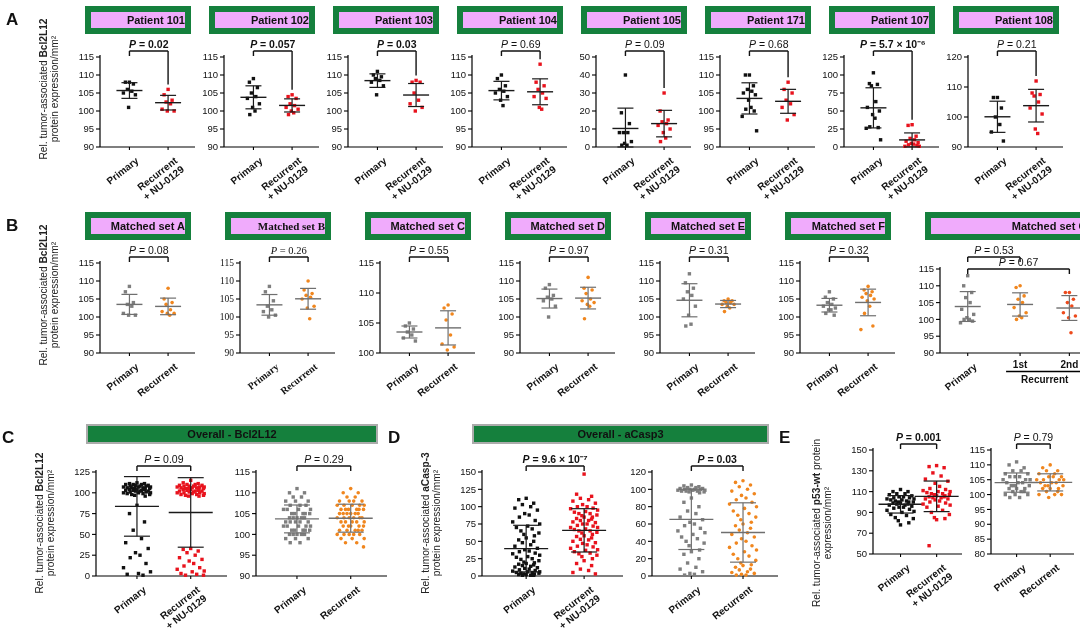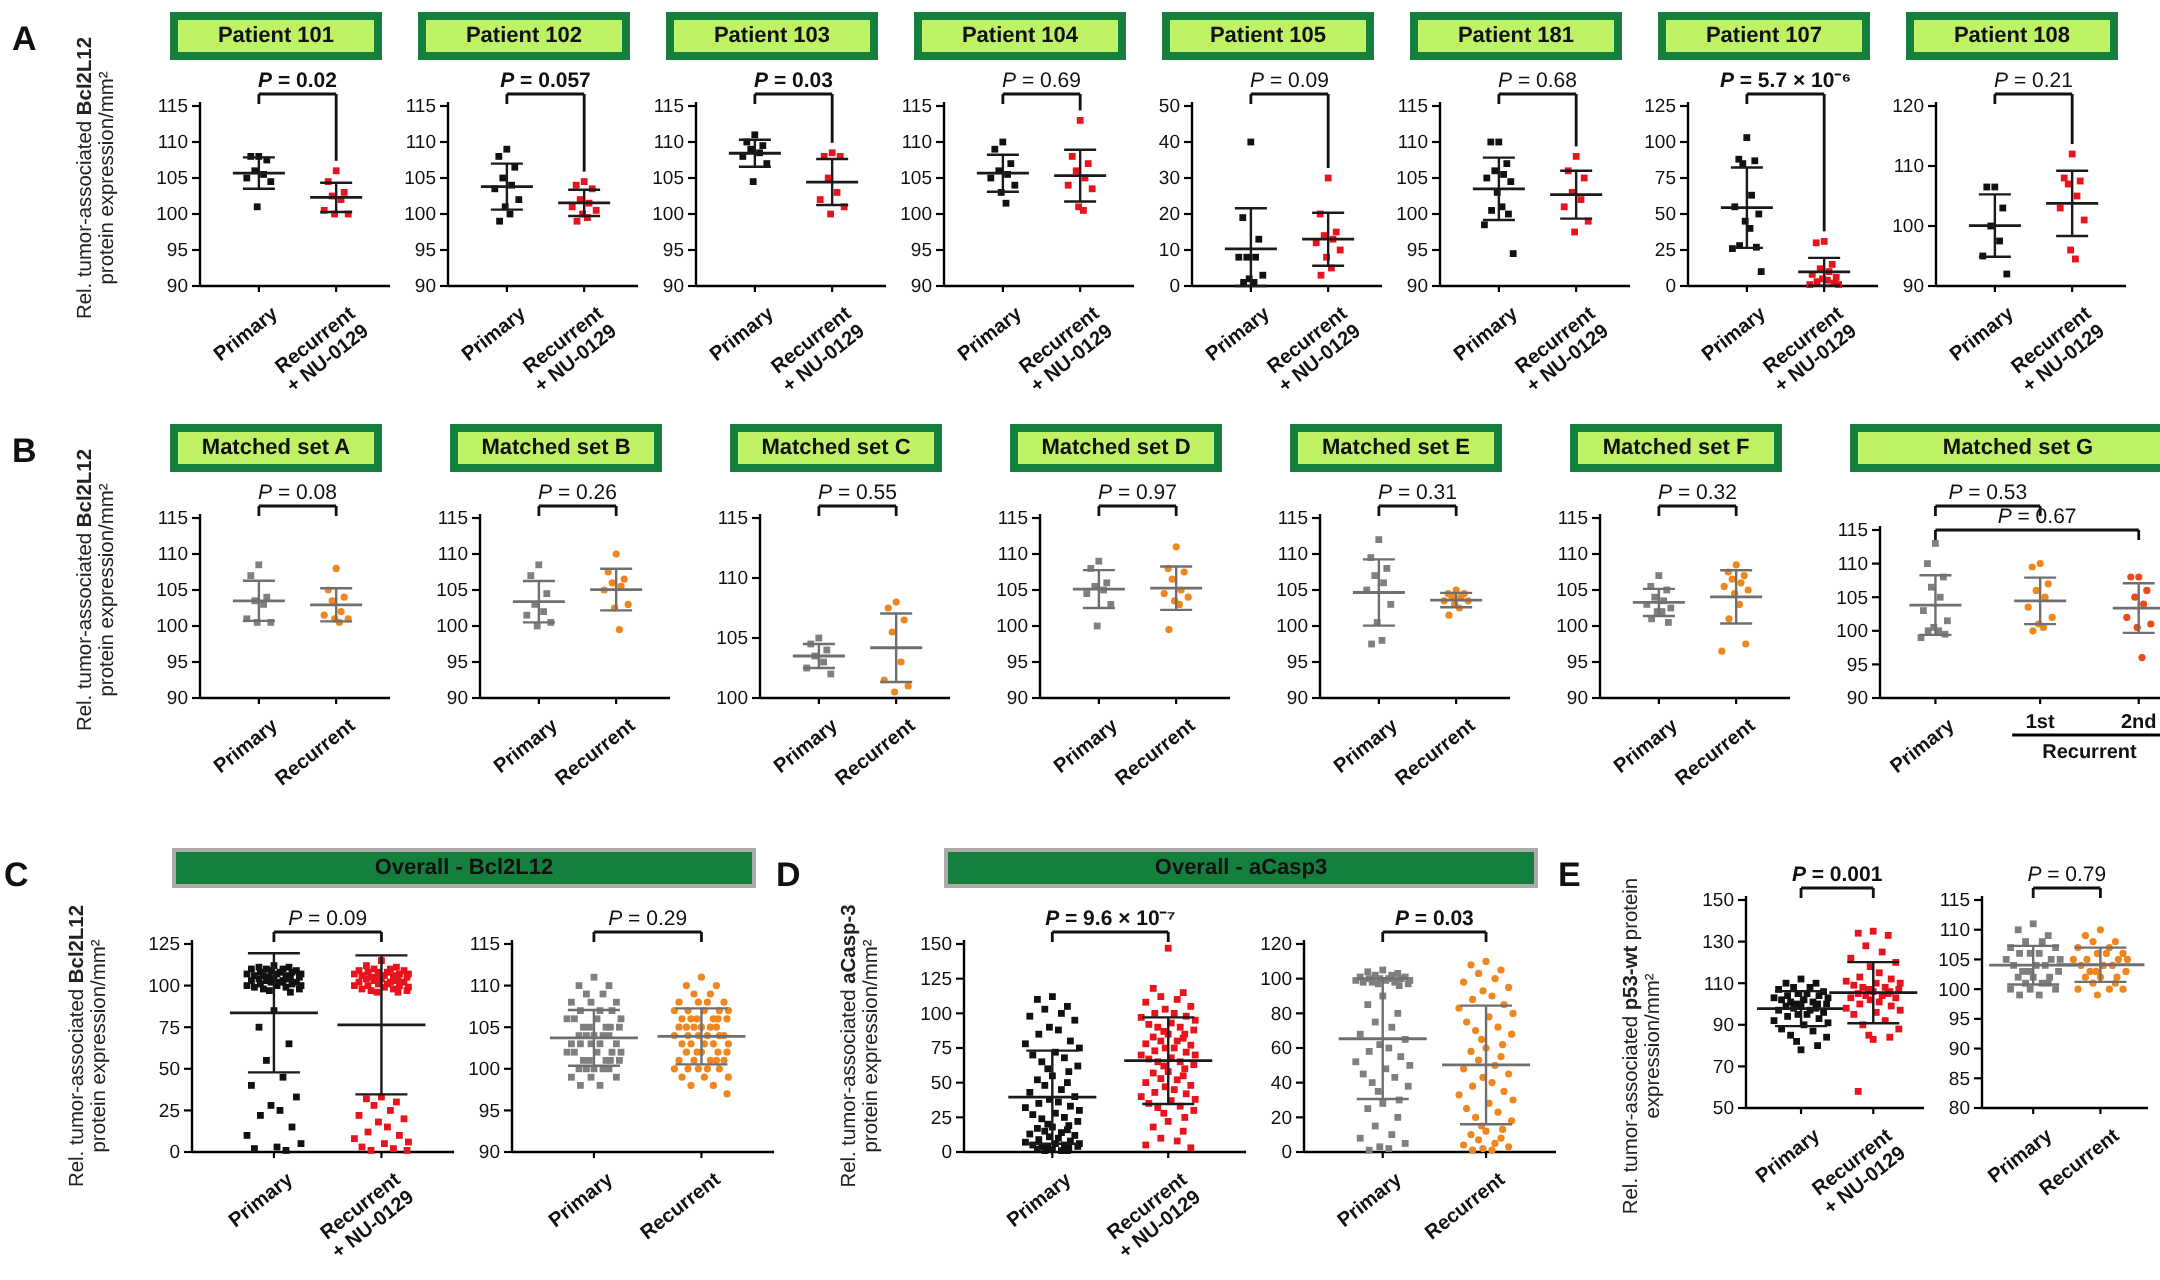--- a/index.html
+++ b/index.html
@@ -12,22 +12,22 @@
   .letter{font-weight:bold;font-size:17px;width:20px;flex:none;padding-top:4px;}
   .ylab{width:46px;height:150px;position:relative;flex:none;margin-top:8px;}
   .ylab-in{position:absolute;left:50%;top:50%;width:148px;
            transform:translate(-50%,-50%) rotate(-90deg);
            text-align:center;font-size:10.2px;line-height:1.12;color:#222;}
   .bylab{height:178px;margin-top:10px;}
   .bylab .ylab-in{width:170px;}
   .panels{display:flex;align-items:flex-start;}
   #rowB .panels{gap:16px;}
   .panel{flex:none;}
-  .tbox-sm{border:4px solid #15803d;background:#bef264;font-weight:bold;font-size:11px;
-           text-align:center;padding:2px 0;margin:0 5px 1px 13px;white-space:nowrap;}
+  .tbox-sm{border:6px solid #15803d;background:#f0abfc;font-weight:bold;font-size:11px;
+           text-align:right;padding:2px 0;margin:0 5px 1px 13px;white-space:nowrap;}
   .bsec{display:flex;align-items:flex-start;}
   .sec-body{display:flex;flex-direction:column;}
   .tbox{border:2px solid #ababab;background:#15803d;font-weight:bold;font-size:11px;
         text-align:center;padding:2px 0;margin:0 10px 2px 18px;}
   svg{display:block;}
   svg text{fill:#111;}
 </style>
 </head>
 <body>
 
@@ -353,21 +353,21 @@
               <text x="76.75999999999999" y="12.5" font-size="10.5" text-anchor="middle"><tspan font-style="italic">P</tspan> = 0.09</text>
             </g>
             <g>
               <text x="67.44" y="127" font-size="10" font-weight="bold" text-anchor="end" transform="rotate(-38 67.44 127)">Primary</text>
               <text x="106.08" y="127" font-size="10" font-weight="bold" text-anchor="end" transform="rotate(-38 106.08 127)">Recurrent</text>
               <text x="112.88" y="135.7" font-size="10" font-weight="bold" text-anchor="end" transform="rotate(-38 112.88 135.7)">+ NU-0129</text>
             </g>
           </svg>
         </div>
         <div class="panel" style="width: 124px;">
-          <div class="tbox-sm">Patient 181</div>
+          <div class="tbox-sm">Patient 171</div>
           <svg width="124" height="172">
             <g>
               <line x1="28" y1="20" x2="28" y2="112" stroke="#000" stroke-width="1.2"></line>
               <line x1="24" y1="112" x2="28" y2="112" stroke="#000" stroke-width="1.1"></line>
               <text x="22" y="115.2" font-size="9.5" text-anchor="end">90</text>
               <line x1="24" y1="94" x2="28" y2="94" stroke="#000" stroke-width="1.1"></line>
               <text x="22" y="97.2" font-size="9.5" text-anchor="end">95</text>
               <line x1="24" y1="76" x2="28" y2="76" stroke="#000" stroke-width="1.1"></line>
               <text x="22" y="79.2" font-size="9.5" text-anchor="end">100</text>
               <line x1="24" y1="58" x2="28" y2="58" stroke="#000" stroke-width="1.1"></line>
@@ -620,21 +620,21 @@
               <line x1="57.44" y1="16" x2="57.44" y2="21" stroke="#111" stroke-width="1.4"></line>
               <line x1="96.08" y1="16" x2="96.08" y2="21" stroke="#111" stroke-width="1.4"></line>
               <text x="76.75999999999999" y="12.5" font-size="10.5" text-anchor="middle"><tspan font-style="italic">P</tspan> = 0.08</text>
             </g>
             <g>
               <text x="67.44" y="127" font-size="10" font-weight="bold" text-anchor="end" transform="rotate(-38 67.44 127)">Primary</text>
               <text x="106.08" y="127" font-size="10" font-weight="bold" text-anchor="end" transform="rotate(-38 106.08 127)">Recurrent</text>
             </g>
           </svg>
         </div>
-        <div class="panel" style="width: 124px;">
+        <div class="panel" style="width: 124px; font-family: Liberation Serif, serif;">
           <div class="tbox-sm">Matched set B</div>
           <svg width="124" height="172">
             <g>
               <line x1="28" y1="20" x2="28" y2="112" stroke="#000" stroke-width="1.2"></line>
               <line x1="24" y1="112" x2="28" y2="112" stroke="#000" stroke-width="1.1"></line>
               <text x="22" y="115.2" font-size="9.5" text-anchor="end">90</text>
               <line x1="24" y1="94" x2="28" y2="94" stroke="#000" stroke-width="1.1"></line>
               <text x="22" y="97.2" font-size="9.5" text-anchor="end">95</text>
               <line x1="24" y1="76" x2="28" y2="76" stroke="#000" stroke-width="1.1"></line>
               <text x="22" y="79.2" font-size="9.5" text-anchor="end">100</text>

